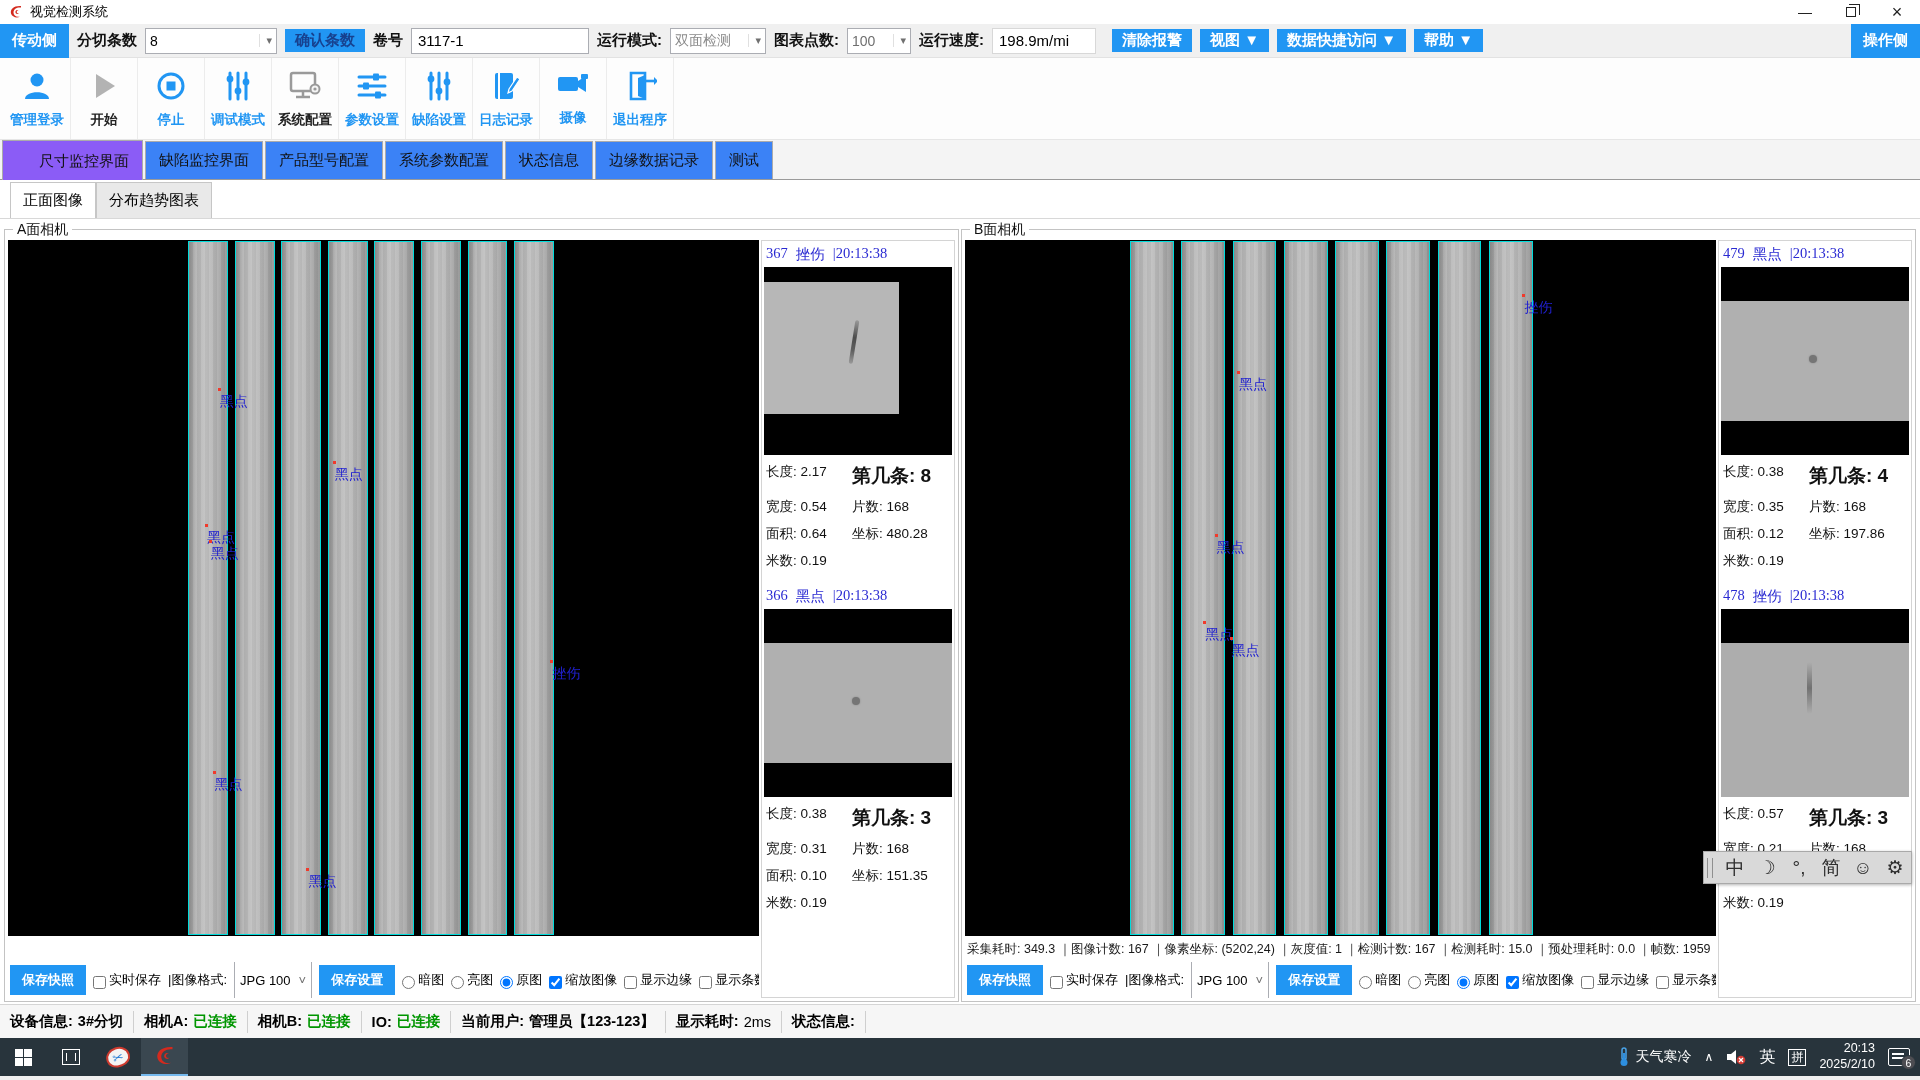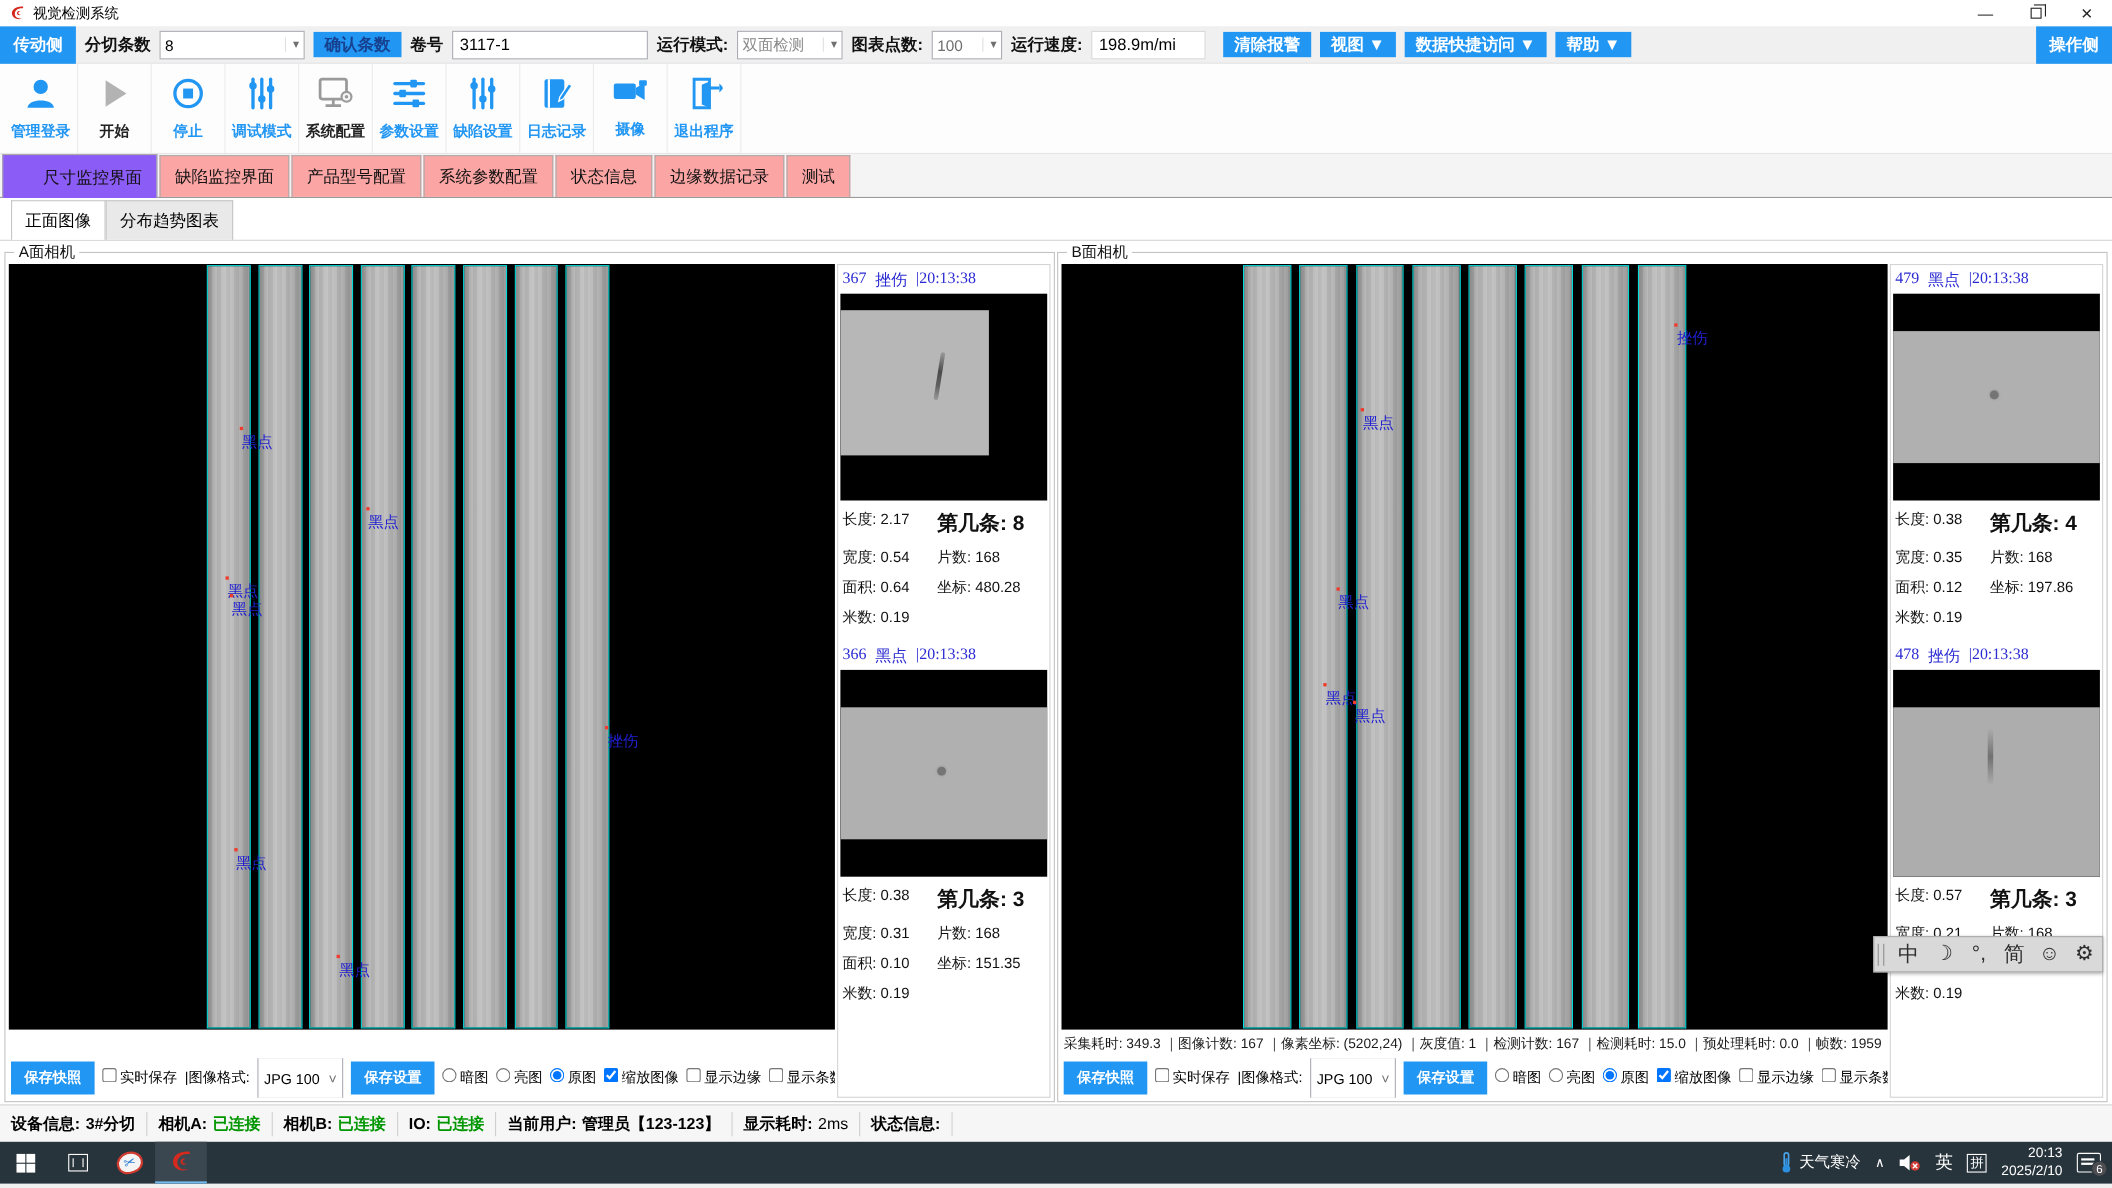--- a/index.html
+++ b/index.html
@@ -25,21 +25,21 @@
   .tbx { background:#fff; border:1px solid #abadb3; height:26px; font-size:15px; padding:0 6px; font-family:inherit; }
 
   
   .iconbar { height:82px; background:#fdfdfd; display:flex; align-items:stretch; border-bottom:1px solid #e6e6e6; padding-left:4px; }
   .tool-item { width:67px; display:flex; flex-direction:column; align-items:center; justify-content:center; gap:4px; border-right:1px solid #ececec; cursor:pointer; }
   .tool-item .tlabel { font-size:13.5px; font-weight:bold; color:#2196f3; white-space:nowrap; }
   .tool-item.gray .tlabel { color:#222; }
 
   
   .tabrow { display:flex; align-items:flex-end; height:40px; background:#f4f4f4; padding-left:2px; border-bottom:1px solid #9a9a9a; }
-  .tab { padding:9px 13px; font-size:15px; border:1px solid #ababab; border-bottom:none; background:#fca5a5; color:#111; margin-right:2px; cursor:pointer; }
+  .tab { padding:9px 13px; font-size:15px; border:1px solid #ababab; border-bottom:none; background:#3b82f6; color:#111; margin-right:2px; cursor:pointer; }
   .tab.active { background:#8b5cf6; position:relative; top:1px; padding-top:11px;padding-left:36px; }
   .subtabrow { display:flex; align-items:flex-end; height:38px; background:#fff; padding-left:10px; }
   .subtab { padding:8px 12px; font-size:15px; border:1px solid #c6c6c6; border-bottom:none; background:#e9e9e9; cursor:pointer; }
   .subtab.active { background:#fff; }
 
   
   .content { height:786px; background:#fff; display:flex; gap:2px; padding:2px 4px; border-top:1px solid #d8d8d8; }
   .groupbox { flex:1; border:1px solid #c3c3c3; position:relative; margin-top:8px; }
   .groupbox > .gtitle { position:absolute; top:-9px; left:8px; background:#fff; padding:0 4px; font-size:14px; color:#111; }
   .gwrap { display:grid; grid-template-columns:1fr 194px; grid-template-rows:1fr 22px 36px; height:100%; padding:10px 3px 3px 3px; gap:2px; }
@@ -47,21 +47,21 @@
   .strip { position:absolute; top:1px; bottom:1px; border:1px solid #00dcdc;
     background:linear-gradient(90deg,#8e8e8e 0%,#b4b4b4 18%,#c3c3c3 45%,#b2b2b2 72%,#949494 100%); }
   .strip::after { content:""; position:absolute; inset:0;
     background:repeating-linear-gradient(90deg,rgba(0,0,0,.045) 0 4px,rgba(255,255,255,.05) 4px 8px); }
   .clabel { position:absolute; color:#2020d0; font-size:14px; white-space:nowrap; z-index:3; }
   .clabel::before { content:""; position:absolute; left:-2px; top:-5px; width:3px; height:3px; background:#f03a2c; }
 
   .statusline { grid-column:1; grid-row:2; font-size:12.5px; color:#1a1a1a; white-space:nowrap; overflow:hidden; display:flex; align-items:center; padding-left:2px; }
   .ctrlrow { grid-column:1; grid-row:3; display:flex; align-items:center; gap:7px; font-size:13px; white-space:nowrap; padding-left:2px; overflow:hidden; }
   .ctrlrow .btn-blue { font-size:13px; padding:6px 12px; }
-  .ctrlrow label { display:flex; align-items:flex-start; gap:3px; }
+  .ctrlrow label { display:flex; align-items:flex-end; gap:3px; }
   .fmt { background:#fff; border:1px solid #abadb3; height:38px; display:flex; align-items:center; gap:8px; padding:0 5px; font-size:13px; }
 
   .defcol { grid-column:2; grid-row:1 / span 3; border:1px solid #d4d4d4; background:#fff; display:flex; flex-direction:column; gap:14px; padding:1px 2px; overflow:hidden; }
   .defcard { display:flex; flex-direction:column; }
   .defhead { color:#2a2ad2; font-size:14.5px; padding:3px 2px; display:flex; gap:8px; white-space:nowrap;font-family:Liberation Serif, serif; }
   .defimg { height:188px; background:#000; position:relative; overflow:hidden; }
   .blk { position:absolute; background:#b7b7b7; }
   .blk.left { top:8%; bottom:22%; left:0; width:72%; }
   .blk.band { top:18%; bottom:18%; left:0; right:0; background:#b0b0b0; }
   .blk.band-low { top:18%; bottom:0; left:0; right:0; background:#adadad; }

